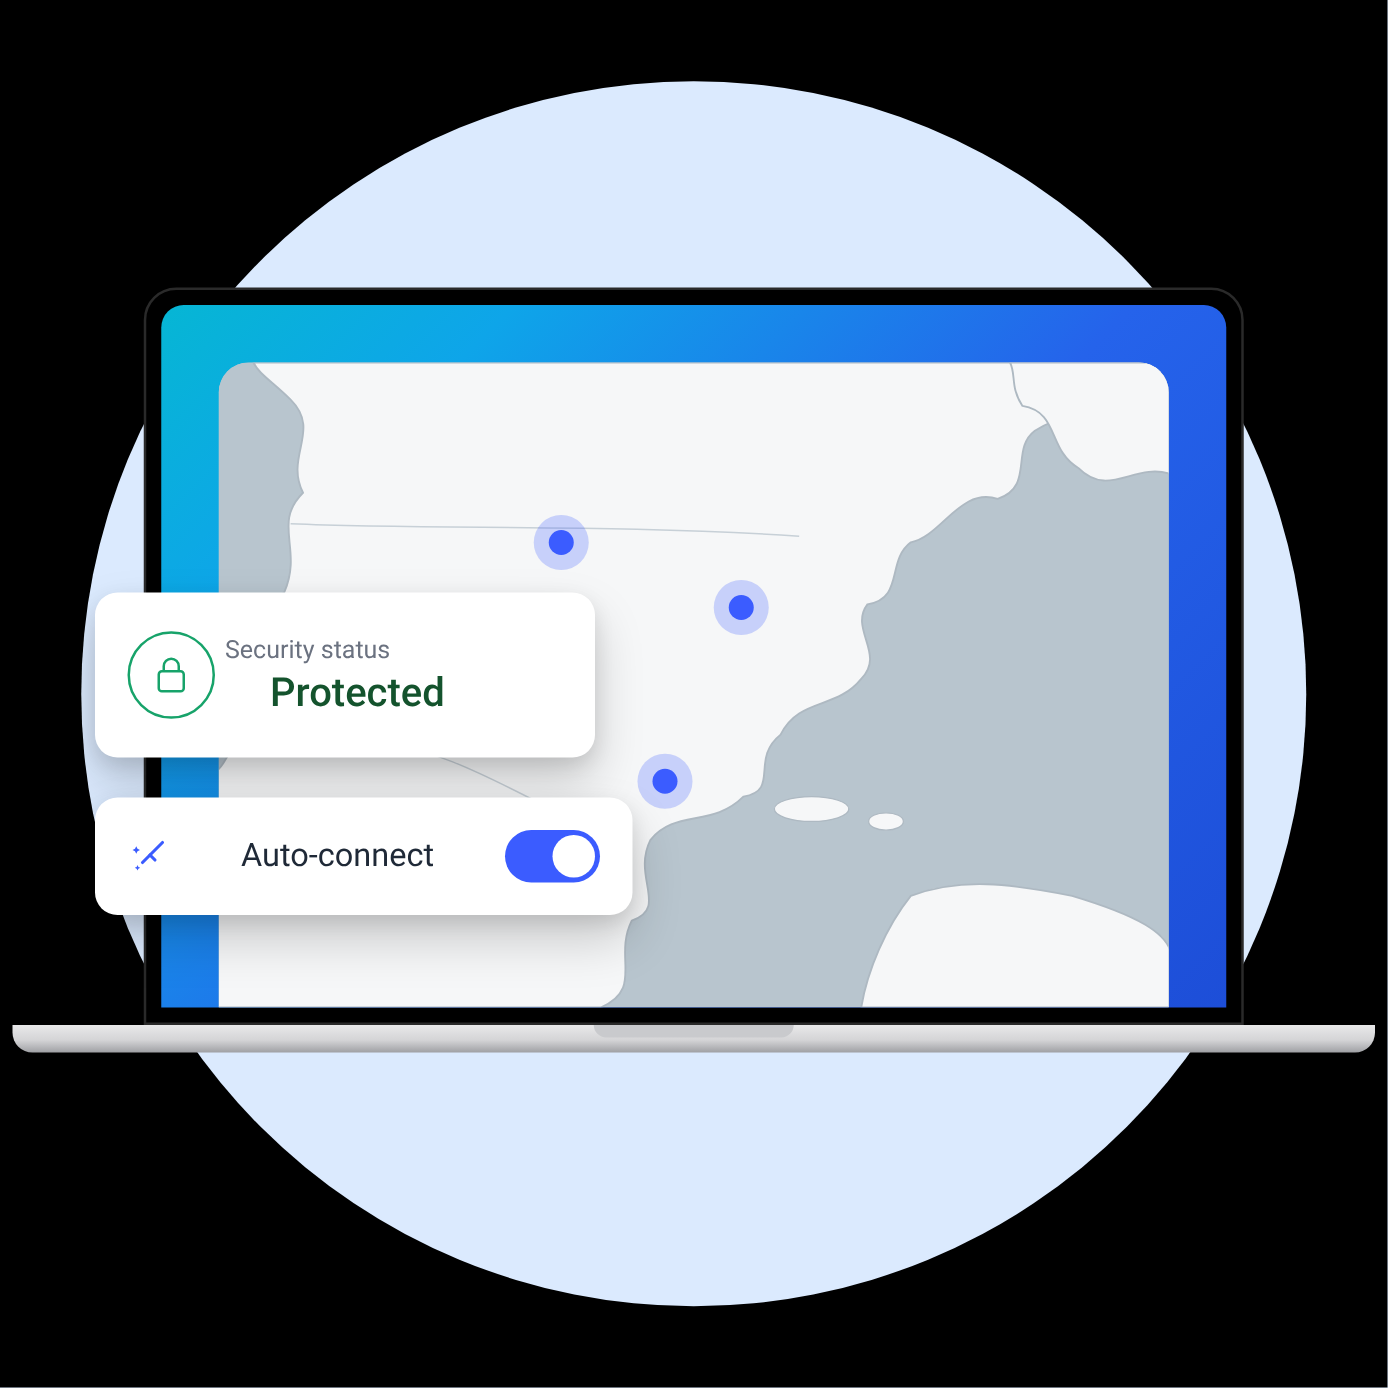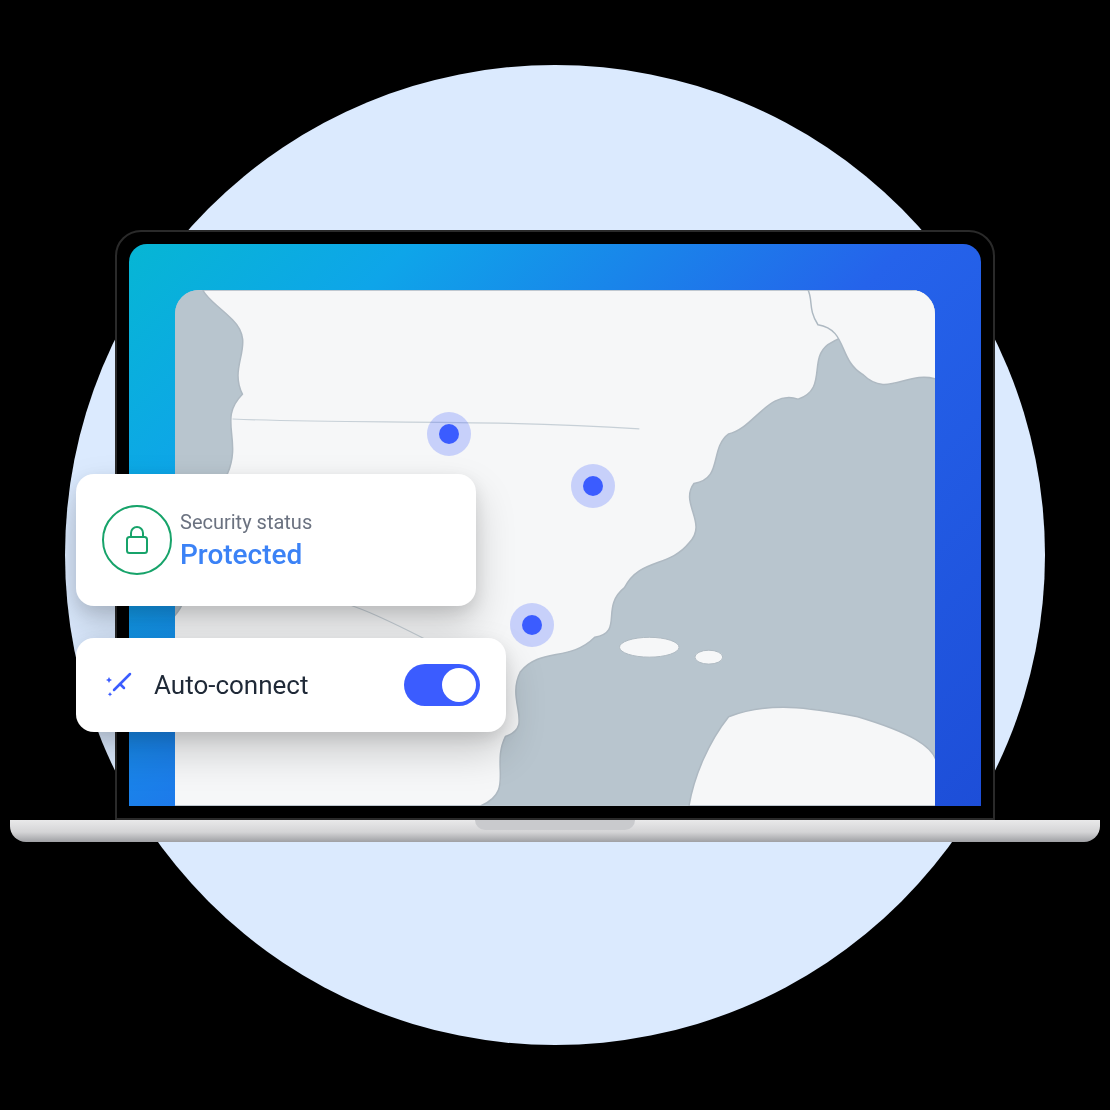--- a/index.html
+++ b/index.html
@@ -117,35 +117,35 @@
     width: 70px; height: 70px;
     border: 2px solid #17a36a;
     border-radius: 50%;
     display: flex;
     align-items: center;
     justify-content: center;
     flex-shrink: 0;
   }
   .status-texts { display: flex; flex-direction: column; gap: 4px; }
   .status-label { font-size: 20px; color: #6b7280; font-weight: 400; }
-  .status-value { font-size: 28px; color: #3b82f6; font-weight: 500; }
+  .status-value { font-size: 32px; color: #14532d; font-weight: 500; margin-left: 36px; }
   .card-auto {
     left: 76px;
     top: 638px;
     width: 430px;
     height: 94px;
     padding: 0 26px;
     gap: 18px;
   }
   .wand-box {
     width: 34px; height: 34px;
     display: flex; align-items: center; justify-content: center;
     flex-shrink: 0;
   }
-  .auto-label { font-size: 26px; color: #1f2937; font-weight: 400; flex: 1; }
+  .auto-label { font-size: 26px; color: #1f2937; font-weight: 400; flex: 1; text-align: center; }
   .toggle {
     width: 76px; height: 42px;
     background: #3b5cff;
     border-radius: 21px;
     position: relative;
     flex-shrink: 0;
     cursor: pointer;
   }
   .toggle-knob {
     position: absolute;

